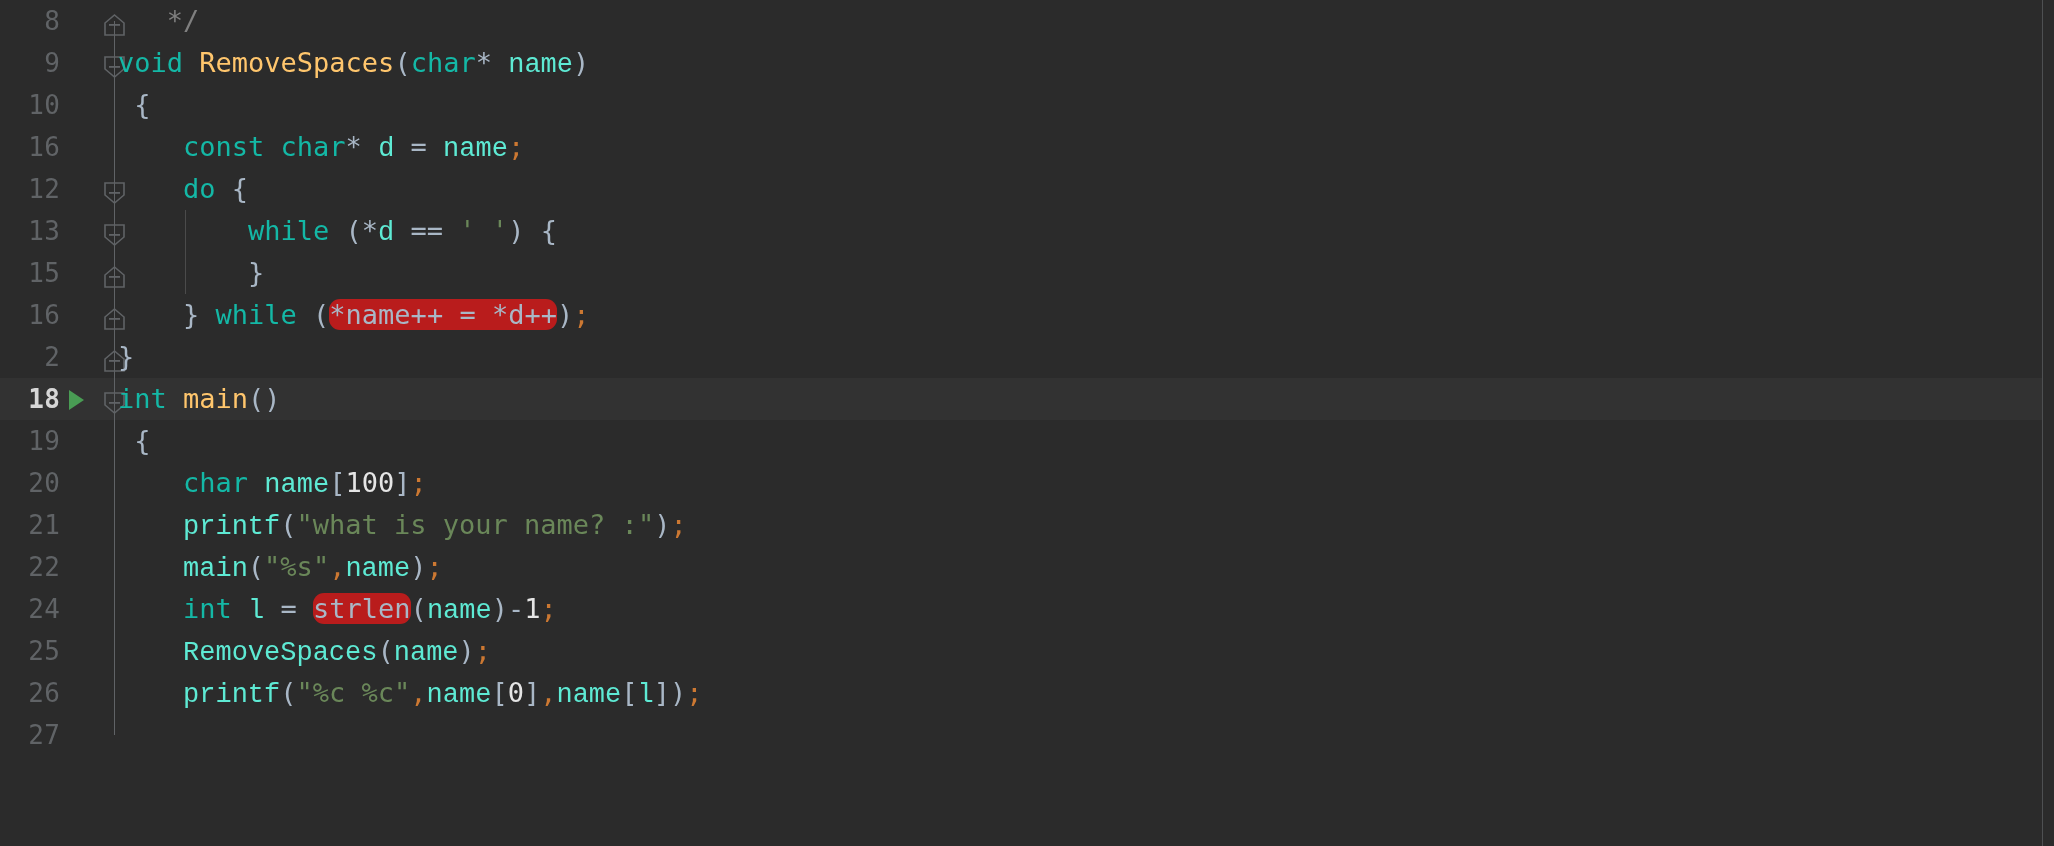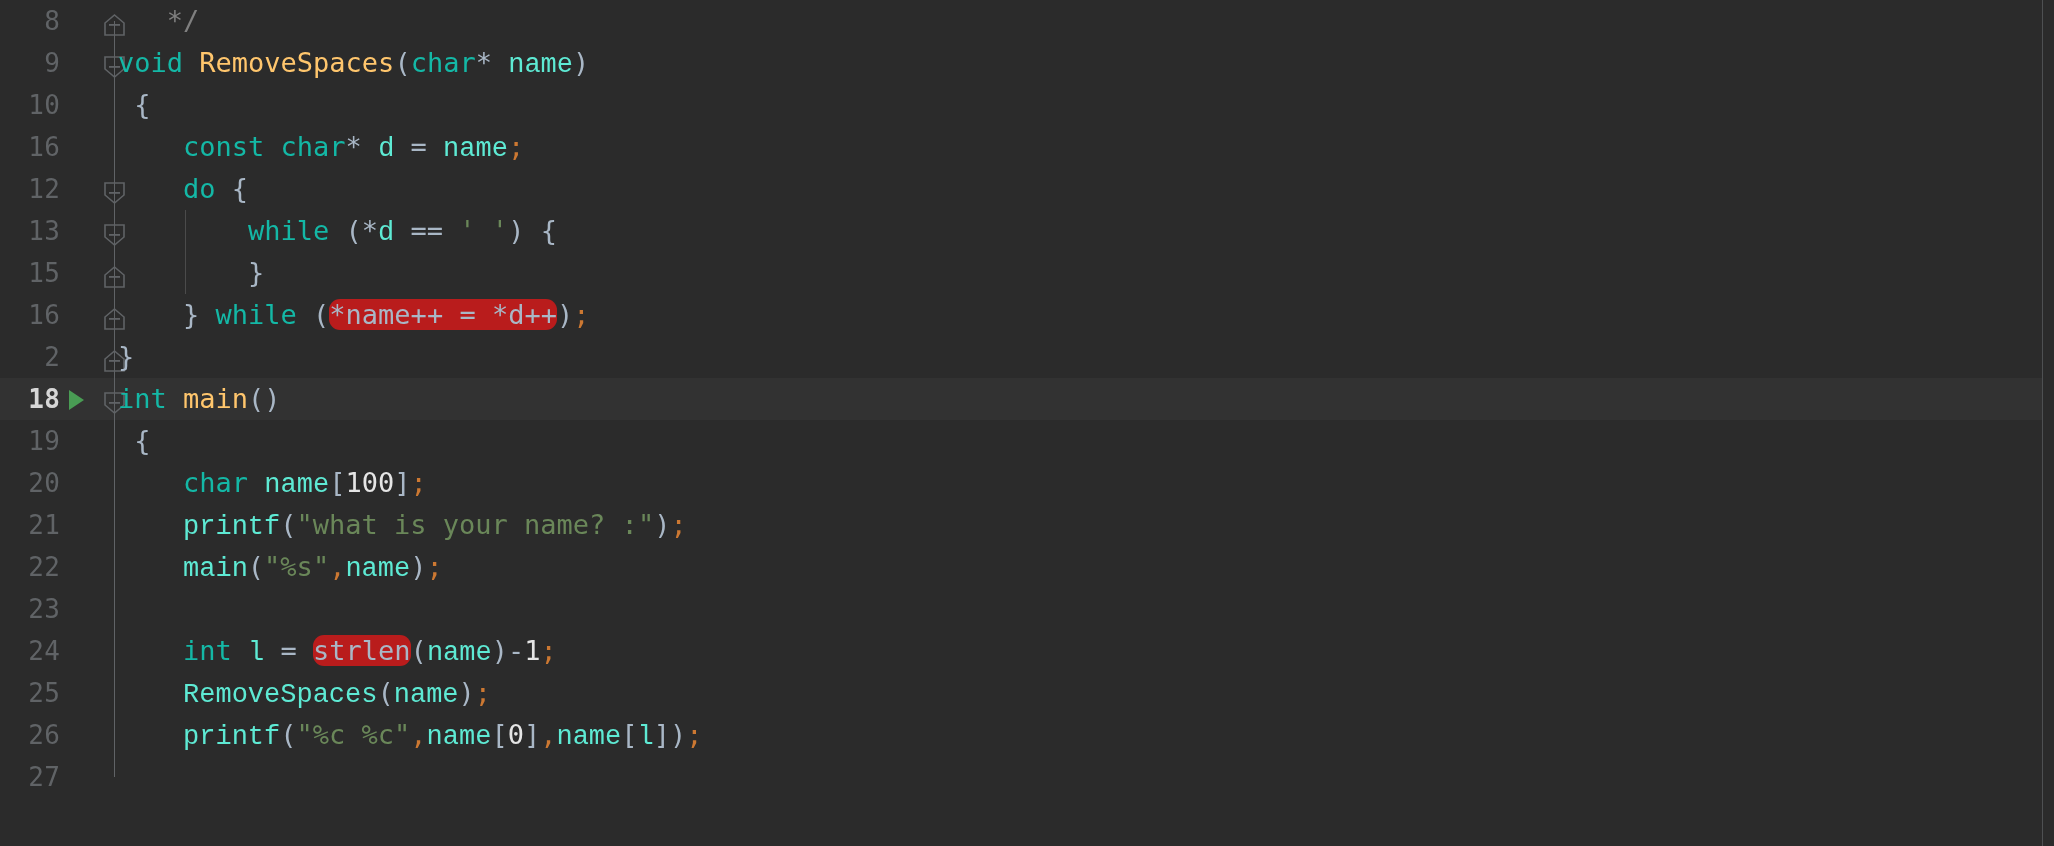--- a/index.html
+++ b/index.html
@@ -170,21 +170,20 @@
       <div class="row current"><div class="lineno">18</div><div class="run-icon"><svg width="20" height="22" viewBox="0 0 20 22">
             <path d="M3 1 L18 11 L3 21 Z" fill="#499c54"></path>
           </svg></div><div class="fold-col"><div class="fold-line"></div><div class="fold-marker"><svg width="27" height="26" viewBox="0 0 27 26">
               <path d="M4 3 H23 V15 L13.5 23 L4 15 Z" fill="none" stroke="#606366" stroke-width="1.6"></path>
               <rect x="8" y="12" width="11" height="1.8" fill="#606366"></rect>
             </svg></div></div><div class="code"><span class="kw">int</span><span class="pn"> </span><span class="fn">main</span><span class="pn">()</span></div></div>
       <div class="row"><div class="lineno">19</div><div class="fold-col"><div class="fold-line"></div></div><div class="code"><span class="pn"> {</span></div></div>
       <div class="row"><div class="lineno">20</div><div class="fold-col"><div class="fold-line"></div></div><div class="code"><span class="pn">    </span><span class="kw">char</span><span class="pn"> </span><span class="id">name</span><span class="pn">[</span><span class="num">100</span><span class="pn">]</span><span class="semi">;</span></div></div>
       <div class="row"><div class="lineno">21</div><div class="fold-col"><div class="fold-line"></div></div><div class="code"><span class="pn">    </span><span class="id">printf</span><span class="pn">(</span><span class="str">"what is your name? :"</span><span class="pn">)</span><span class="semi">;</span></div></div>
       <div class="row"><div class="lineno">22</div><div class="fold-col"><div class="fold-line"></div></div><div class="code"><span class="pn">    </span><span class="id">main</span><span class="pn">(</span><span class="str">"%s"</span><span class="semi">,</span><span class="id">name</span><span class="pn">)</span><span class="semi">;</span></div></div>
-      <div class="row"><div class="lineno">23</div><div class="fold-col"><div class="fold-line"></div></div><div class="code"></div></div>
       <div class="row"><div class="lineno">24</div><div class="fold-col"><div class="fold-line"></div></div><div class="code"><span class="pn">    </span><span class="kw">int</span><span class="pn"> </span><span class="id">l</span><span class="pn"> = </span><span class="hl">strlen</span><span class="pn">(</span><span class="id">name</span><span class="pn">)-</span><span class="num">1</span><span class="semi">;</span></div></div>
       <div class="row"><div class="lineno">25</div><div class="fold-col"><div class="fold-line"></div></div><div class="code"><span class="pn">    </span><span class="id">RemoveSpaces</span><span class="pn">(</span><span class="id">name</span><span class="pn">)</span><span class="semi">;</span></div></div>
       <div class="row"><div class="lineno">26</div><div class="fold-col"><div class="fold-line"></div></div><div class="code"><span class="pn">    </span><span class="id">printf</span><span class="pn">(</span><span class="str">"%c %c"</span><span class="semi">,</span><span class="id">name</span><span class="pn">[</span><span class="num">0</span><span class="pn">]</span><span class="semi">,</span><span class="id">name</span><span class="pn">[</span><span class="id">l</span><span class="pn">]</span><span class="pn">)</span><span class="semi">;</span></div></div>
       <div class="row"><div class="lineno">27</div><div class="fold-col"><div class="fold-line" style="height: 21px; top: 0px;"></div></div></div>
     </div>
   <div class="scroll-sep"></div>
   <div class="scroll-track"></div>
 </div>
 
 </body></html>

